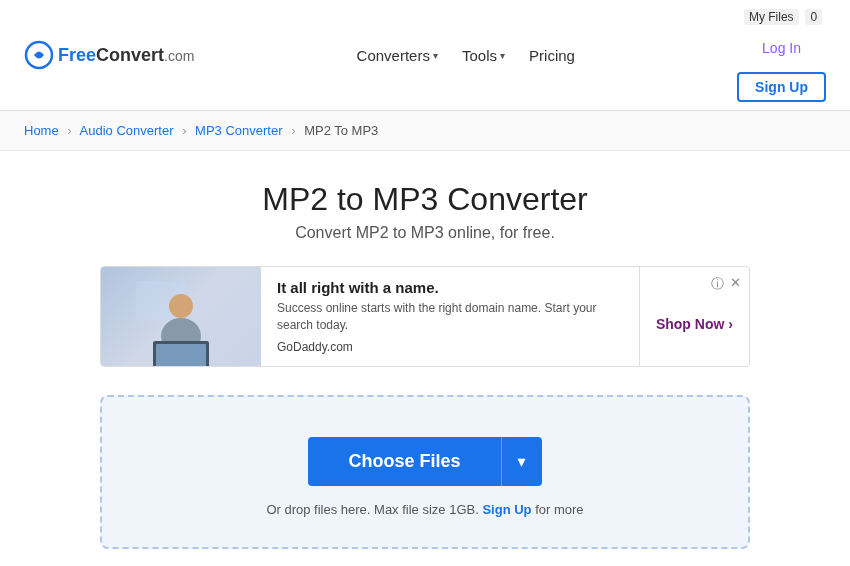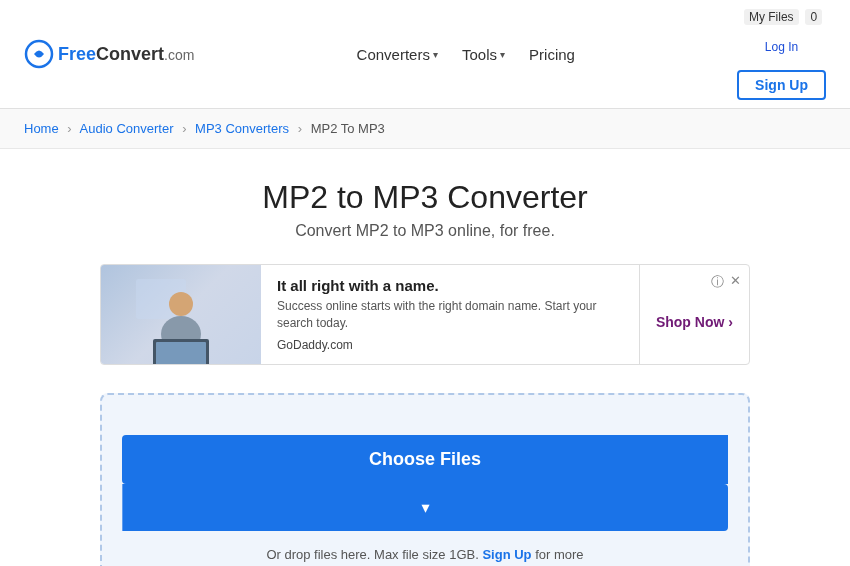--- a/index.html
+++ b/index.html
@@ -62,22 +62,22 @@
       cursor: pointer;
     }
     .my-files span {
       background: #f0f0f0;
       border-radius: 3px;
       padding: 1px 5px;
       font-size: 12px;
       margin-left: 3px;
     }
     .login-btn {
-      color: #1d4ed8;
-      font-size: 12px;
+      color: #8b5cf6;
+      font-size: 14px;
       cursor: pointer;
       text-decoration: none;
     }
     .signup-btn {
       border: 2px solid #1a73e8;
       color: #1a73e8;
       padding: 5px 16px;
       border-radius: 4px;
       font-size: 14px;
       font-weight: bold;
@@ -208,21 +208,20 @@
       margin: 0 auto;
       padding: 40px 20px 30px;
       background: #f0f5fc;
     }
     .choose-files-row {
       display: flex;
       align-items: stretch;
       justify-content: center;
       gap: 0;
       margin-bottom: 16px;
-      flex-direction: column;
     }
     .choose-files-btn {
       background: #1a73e8;
       color: #fff;
       font-size: 18px;
       font-weight: bold;
       padding: 14px 40px;
       border: none;
       border-radius: 4px 0 0 4px;
       cursor: pointer;
@@ -284,21 +283,21 @@
     <a class="login-btn">Log In</a>
     <button class="signup-btn">Sign Up</button>
   </div>
 </div>
 
 <div class="breadcrumb">
   <a>Home</a>
   <span class="sep">›</span>
   <a>Audio Converter</a>
   <span class="sep">›</span>
-  <a>MP3 Converters</a>
+  <a>MP3 Converter</a>
   <span class="sep">›</span>
   <span class="current">MP2 To MP3</span>
 </div>
 
 <div class="main">
   <h1 class="page-title">MP2 to MP3 Converter</h1>
   <p class="page-subtitle">Convert MP2 to MP3 online, for free.</p>
 
   <div class="ad-banner">
     <div class="ad-image">

